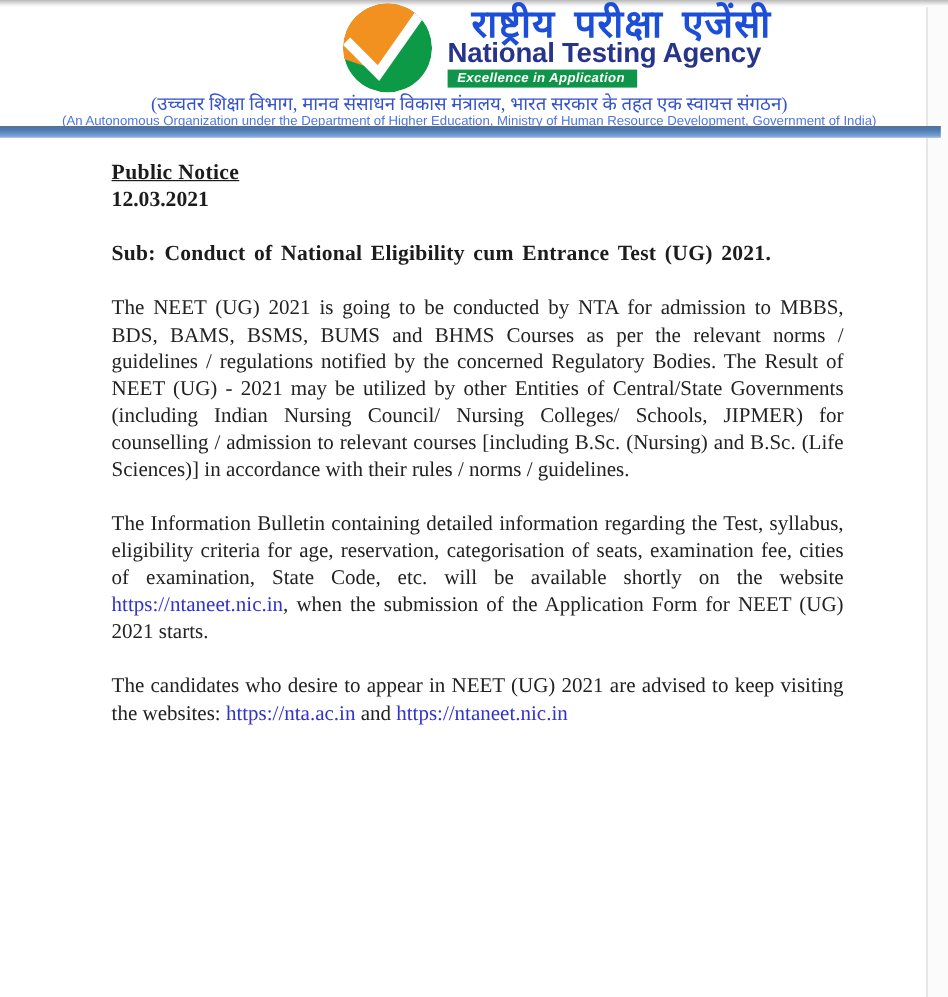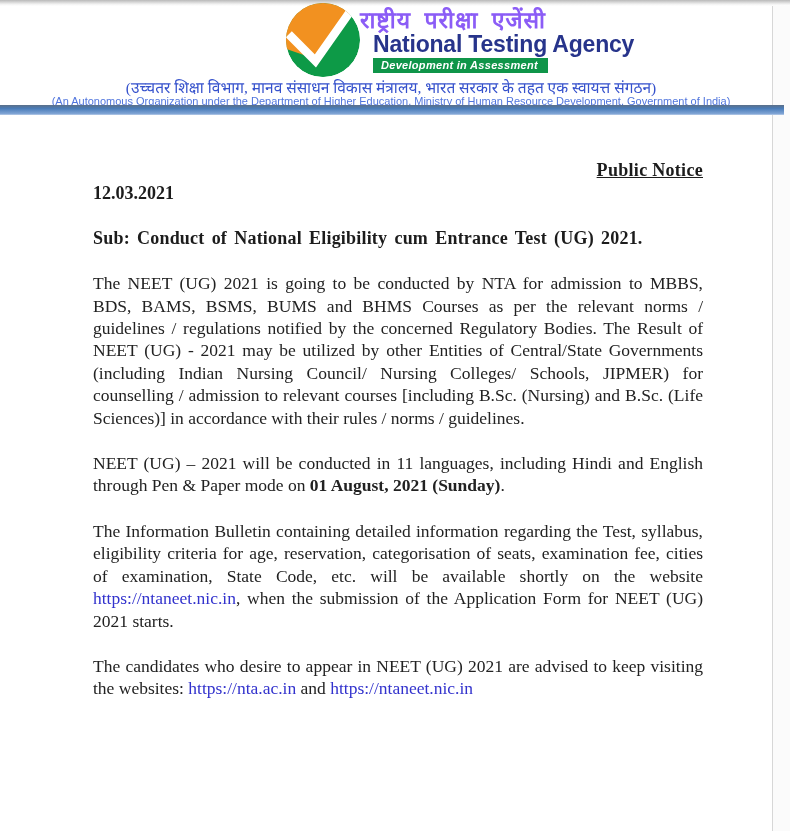--- a/index.html
+++ b/index.html
@@ -13,23 +13,23 @@
     position:absolute; top:0; left:0; width:790px; height:6px;
     background:linear-gradient(#b9b9b9, #f2f2f2 70%, #ffffff);
   }
   .right-gutter {
     position:absolute; top:6px; right:0; width:18px; height:825px;
     background:#fbfbfb; border-left:1px solid #d7d7d7;
   }
   
   .logo { position:absolute; left:283px; top:2px; width:80px; height:76px; }
   .org-hi {
-    position:absolute; left:360px; top:6px;
+    position:absolute; left:393px; top:6px;
     font-family:"Liberation Sans", sans-serif; font-weight:bold;
-    font-size:23px; line-height:28px; color:#8b5cf6; letter-spacing:1px;
+    font-size:32px; line-height:28px; color:#1d4ed8; letter-spacing:1px;
     word-spacing:6px;
   }
   .org-en {
     position:absolute; left:373px; top:32px;
     font-family:"Liberation Sans", sans-serif; font-weight:bold;
     font-size:23px; line-height:25px; color:#27348b; letter-spacing:-0.2px;
   }
   .banner {
     position:absolute; left:373px; top:58px;
     background:#0f9549; color:#ffffff;
@@ -49,22 +49,22 @@
   .divider {
     position:absolute; top:105px; left:0; width:784px; height:10px;
     background:linear-gradient(#5b6f88, #4a7cb8 35%, #7ea3d4 85%, #b9cde8);
   }
   
   .notice {
     position:absolute; top:132px; left:93px; width:610px;
     font-size:17.5px; line-height:22.4px;
   }
   .n-title {
-    text-align:right; font-weight:bold; font-size:18px;
-    text-decoration:underline; letter-spacing:0.3px;margin-top:27px;
+    text-align:left; font-weight:bold; font-size:18px;
+    text-decoration:underline; letter-spacing:0.3px;
   }
   .n-date { text-align:left; font-weight:bold; font-size:18px; margin-top:1px; }
   .n-subject {
     font-weight:bold; font-size:18px; margin-top:22px;
     letter-spacing:0.2px; word-spacing:2.5px;
   }
   p.para { text-align:justify; margin-top:23px; color:#222222; }
   .doc-link { color:#3232cd; cursor:pointer; }
   
   .sig-block { margin-top:23px; text-align:right; padding-right:2px; }
@@ -89,33 +89,32 @@
         </defs>
       <g clip-path="url(#lc)">
         <circle cx="40" cy="40" r="39" fill="#0d9a47"></circle>
         <path d="M3 50 A39 39 0 1 1 68 13 L32 60 Z" fill="#f29120"></path>
         <path d="M4 34 L32 62 L70 8" stroke="#ffffff" stroke-width="9" fill="none"></path>
       </g>
     </svg>
   </div>
   <div class="org-hi">राष्ट्रीय परीक्षा एजेंसी</div>
   <div class="org-en">National Testing Agency</div>
-  <div class="banner">Development in Assessment</div>
+  <div class="banner">Excellence in Application</div>
   <div class="sub-hi">(उच्चतर शिक्षा विभाग, मानव संसाधन विकास मंत्रालय, भारत सरकार के तहत एक स्वायत्त संगठन)</div>
   <div class="sub-en">(An Autonomous Organization under the Department of Higher Education, Ministry of Human Resource Development, Government of India)</div>
   <div class="divider"></div>
 
   <div class="notice">
     <div class="n-title">Public Notice</div>
     <div class="n-date">12.03.2021</div>
     <div class="n-subject">Sub: Conduct of National Eligibility cum Entrance Test (UG) 2021.</div>
 
     <p class="para">The NEET (UG) 2021 is going to be conducted by NTA for admission to MBBS, BDS, BAMS, BSMS, BUMS and BHMS Courses as per the relevant norms / guidelines / regulations notified by the concerned Regulatory Bodies. The Result of NEET (UG) - 2021 may be utilized by other Entities of Central/State Governments (including Indian Nursing Council/ Nursing Colleges/ Schools, JIPMER) for counselling / admission to relevant courses [including B.Sc. (Nursing) and B.Sc. (Life Sciences)] in accordance with their rules / norms / guidelines.</p>
 
-    <p class="para"><span>NEET (UG) – 2021 will be conducted in 11 languages, including Hindi and English through Pen &amp; Paper mode on </span><b>01 August, 2021 (Sunday)</b><span>.</span></p>
 
     <p class="para"><span>The Information Bulletin containing detailed information regarding the Test, syllabus, eligibility criteria for age, reservation, categorisation of seats, examination fee, cities of examination, State Code, etc. will be available shortly on the website </span><a class="doc-link">https://ntaneet.nic.in</a><span>, when the submission of the Application Form for NEET (UG) 2021 starts.</span></p>
 
     <p class="para"><span>The candidates who desire to appear in NEET (UG) 2021 are advised to keep visiting the websites: </span><a class="doc-link">https://nta.ac.in</a><span> and </span><a class="doc-link">https://ntaneet.nic.in</a></p>
 
   </div>
 
 </div>
 
 </body></html>

